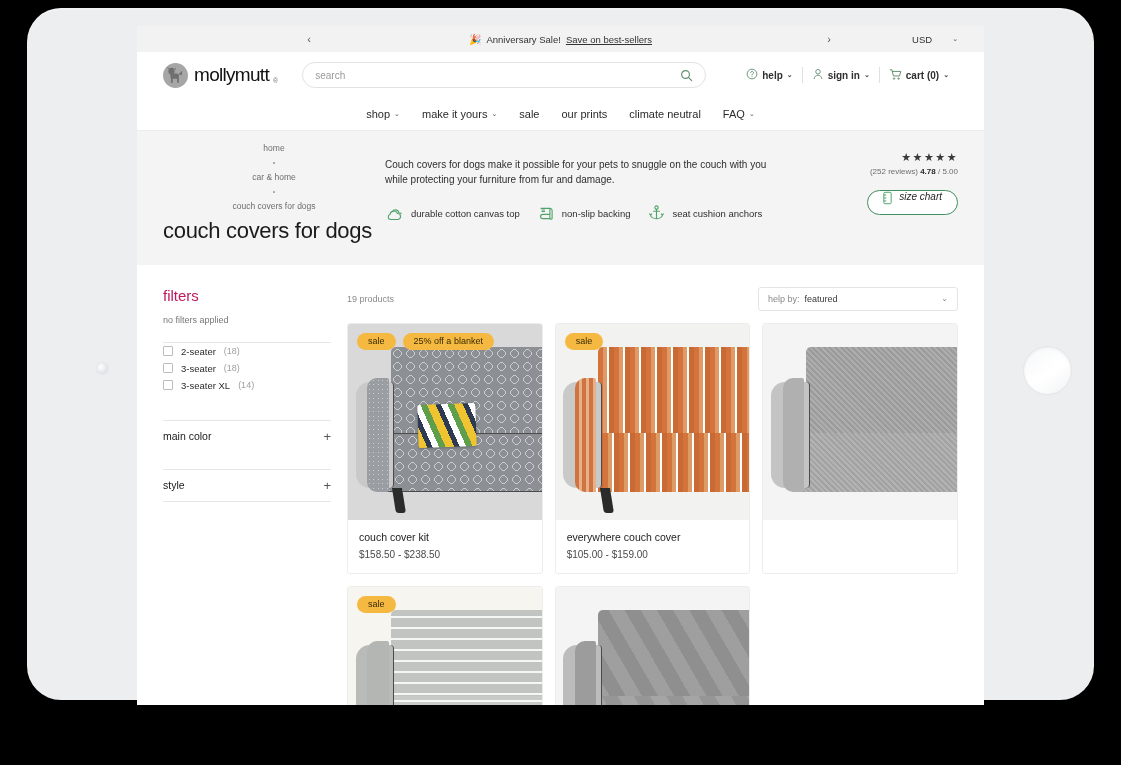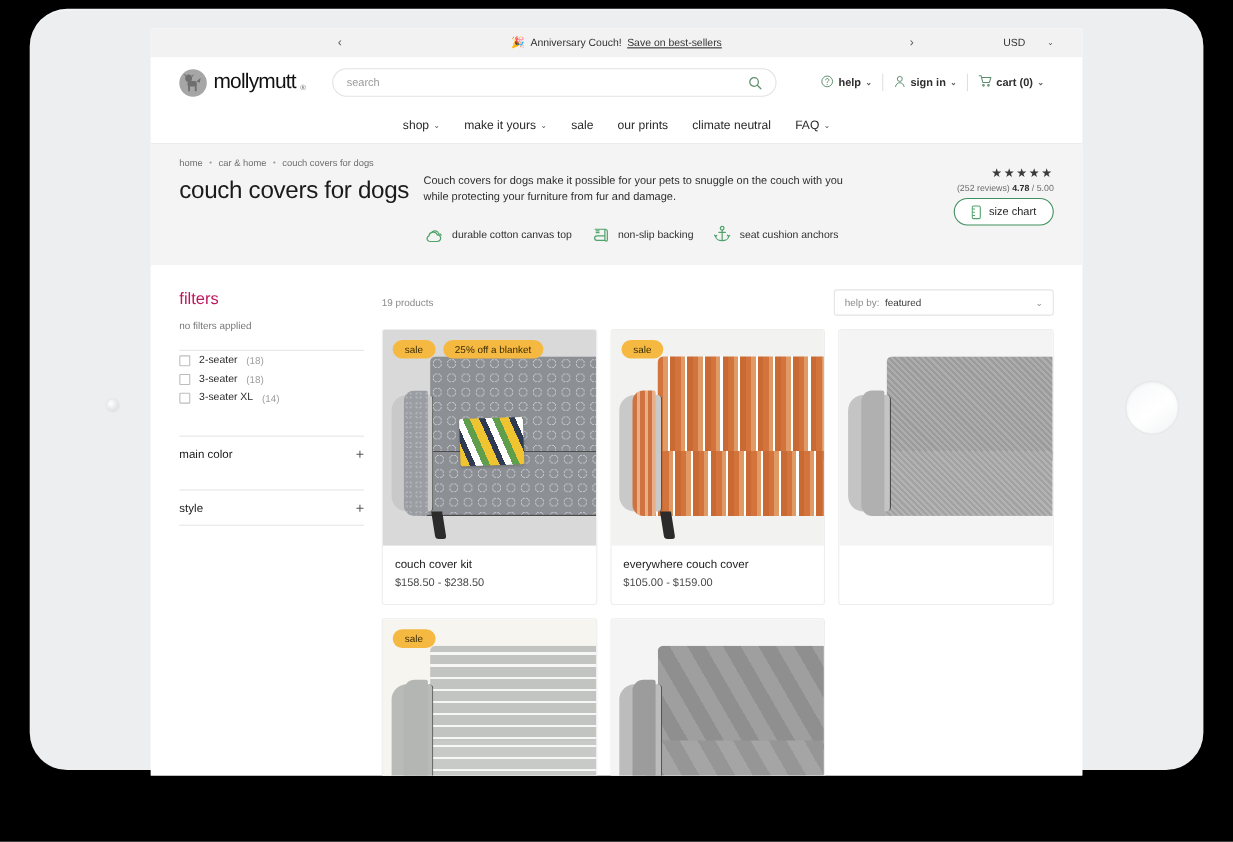--- a/index.html
+++ b/index.html
@@ -123,46 +123,46 @@
   .navitem { display: flex; align-items: center; gap: 4px; cursor: pointer; }
 
   
   .hero {
     background: #f4f4f4;
     padding: 12px 26px 20px 26px;
     display: flex;
     min-height: 98px;
   }
   .hero-left { width: 222px; flex-shrink: 0; }
-  .crumbs { font-size: 8.5px; color: #6d6d6d; display: flex; align-items: center; gap: 6px; }
+  .crumbs { font-size: 8.5px; color: #6d6d6d; display: flex; align-items: center; gap: 6px; flex-direction: column; }
   .crumbs .c { cursor: pointer; }
   .crumbs .dot { font-size: 7px; color: #999; }
   .crumbs .cur { color: #6d6d6d; }
   .hero-title {
     margin-top: 6px;
     font-size: 22px; line-height: 1.25; color: #1a1a1a; letter-spacing: -0.3px;
   }
   .hero-mid { flex: 1; padding-top: 14px; padding-right: 14px; }
   .hero-desc { font-size: 10px; line-height: 1.5; color: #2e2e2e; max-width: 400px; }
   .features { display: flex; gap: 18px; margin-top: 18px; }
   .feat { display: flex; align-items: center; gap: 7px; font-size: 9.5px; color: #2e2e2e; }
   .feat .ficon { color: #4fa36a; display: flex; }
   .hero-right {
     width: 120px; flex-shrink: 0;
     display: flex; flex-direction: column; align-items: flex-end; padding-top: 8px;
   }
   .stars { color: #3a3a3a; font-size: 11px; letter-spacing: 1.5px; }
   .reviewline { font-size: 8px; color: #6d6d6d; margin-top: 3px; }
   .reviewline b { color: #2a2a2a; }
   .sizechart {
-    margin-top: 4px;
+    margin-top: 14px;
     border: 1px solid #3f8f5f; border-radius: 16px;
     height: 25px; padding: 0 15px;
-    display: flex; align-items: center; gap: 7px;
-    font-size: 10px; color: #1f1f1f; background: #fff; cursor: pointer;
+    display: flex; align-items: flex-start; gap: 7px;
+    font-size: 10px; color: #1f1f1f; background: #fff; cursor: pointer; font-style: italic;
   }
   .sizechart .ficon { color: #4fa36a; display: flex; }
 
   
   .content { display: flex; padding: 22px 26px 0 26px; background: #fff; }
   .sidebar { width: 184px; flex-shrink: 0; padding-right: 16px; }
   .sb-title { font-size: 15px; color: #be185d; }
   .sb-sub { font-size: 9px; color: #777; margin-top: 11px; }
   .fgroup { border-top: 1px solid #e6e6e6; margin-top: 17px; }
   .fhead {
@@ -241,21 +241,21 @@
 <div id="device">
   <div id="bezel-camera"></div>
   <div id="bezel-home"></div>
 
   <div id="screen">
 
     <div class="announce">
       <div class="arrow left">‹</div>
       <div class="msg">
         <span class="emoji">🎉</span>
-        <span>Anniversary Couch!</span>
+        <span>Anniversary Sale!</span>
         <span class="link">Save on best-sellers</span>
       </div>
       <div class="arrow right">›</div>
       <div class="currency">
         <span>USD</span>
         <span class="caret">⌄</span>
       </div>
     </div>
 
     <div class="header">

